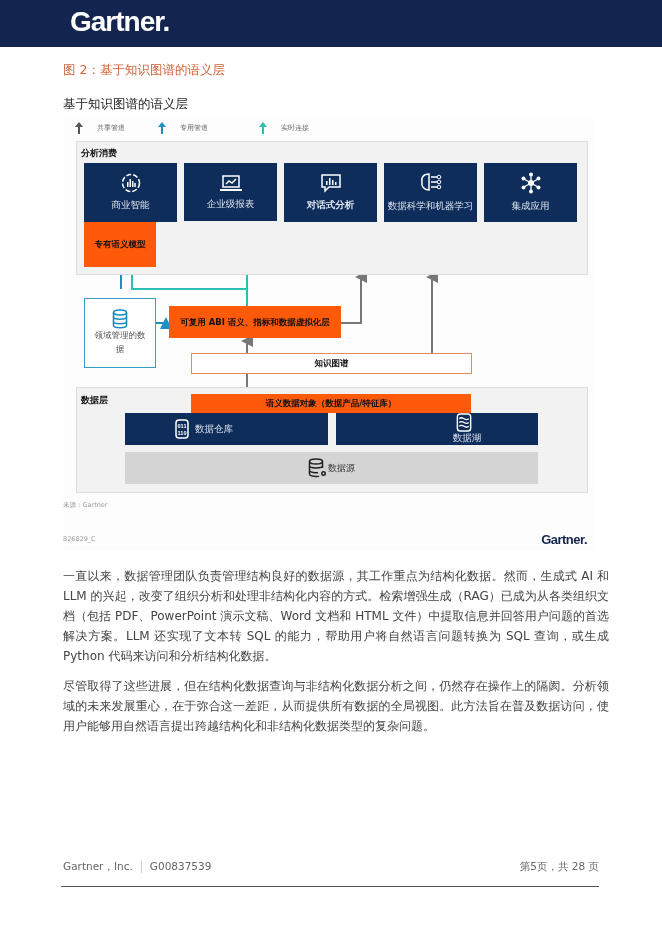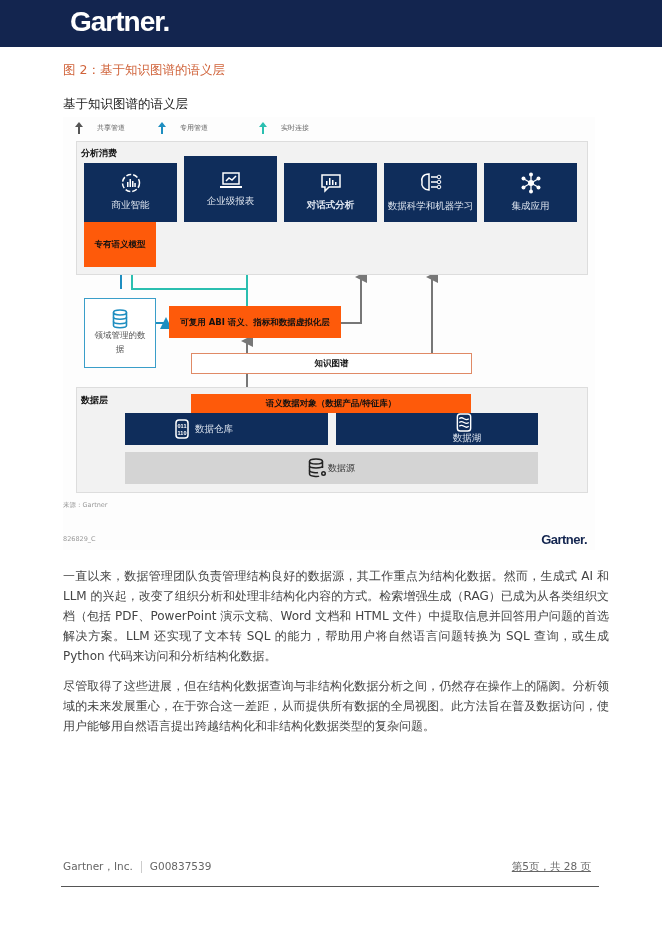--- a/index.html
+++ b/index.html
@@ -34,21 +34,21 @@
   .gray-box { position:absolute; background:#d4d4d4; color:#333; font-size:9px; display:flex; align-items:center; justify-content:center; gap:0; }
   .source { position:absolute; left:0; font-size:6.5px; color:#999; }
   .glogo { position:absolute; right:8px; top:415px; font-family:"Liberation Sans",sans-serif; font-weight:bold;
            font-size:13px; color:#13254f; letter-spacing:-0.5px; }
   svg.lines { position:absolute; left:0; top:0; }
 
   .body-text { position:absolute; left:63px; width:546px; font-size:12px; line-height:20px; color:#444; text-align:justify; }
   .footer { position:absolute; left:63px; top:860px; width:536px; font-size:10.5px; color:#666; }
   .footer .left { position:absolute; left:0; }
   .footer .sep { display:inline-block; width:1px; height:12px; background:#ccc; margin:0 8px; vertical-align:middle; }
-  .footer .right { position:absolute; right:8px;text-decoration:underline; }
+  .footer .right { position:absolute; right:0; }
   .footer-rule { position:absolute; left:61px; top:886px; width:538px; height:1px; background:#555; }
 </style>
 </head>
 <body>
 
 <div class="header">
   <div class="logo">Gartner.</div>
 </div>
 
 <div class="fig-caption">图 2：基于知识图谱的语义层</div>
@@ -102,21 +102,21 @@
   <div class="navy" style="left:21px; top:46px; width:93px; height:59px;">
     <svg class="icon" width="20" height="20" viewBox="0 0 20 20">
       <circle cx="10" cy="10" r="8.5" fill="none" stroke="#fff" stroke-width="1.5" stroke-dasharray="5 2"></circle>
       <rect x="6" y="9" width="1.5" height="5" fill="#fff"></rect>
         <rect x="8.5" y="6" width="1.5" height="8" fill="#fff"></rect>
       <rect x="11" y="8" width="1.5" height="6" fill="#fff"></rect>
         <rect x="13.3" y="10" width="1.5" height="4" fill="#fff"></rect>
     </svg>
     <span>商业智能</span>
   </div>
-  <div class="navy" style="left:121px; top:39px; width:93px; height:66px;font-family:Liberation Mono, monospace;">
+  <div class="navy" style="left:121px; top:46px; width:93px; height:58px;font-family:Liberation Mono, monospace;">
     <svg class="icon" width="24" height="18" viewBox="0 0 24 18">
       <rect x="4" y="2" width="16" height="11" fill="none" stroke="#fff" stroke-width="1.5"></rect>
       <polyline points="7,10 10,7 13,9 17,5" fill="none" stroke="#fff" stroke-width="1.5"></polyline>
       <rect x="1" y="15" width="22" height="2" fill="#fff"></rect>
     </svg>
     <span>企业级报表</span>
   </div>
   <div class="navy" style="left:221px; top:46px; width:93px; height:59px;font-weight:bold;">
     <svg class="icon" width="22" height="20" viewBox="0 0 22 20">
       <path d="M2,2 H20 V14 H9 L5,18 V14 H2 Z" fill="none" stroke="#fff" stroke-width="1.5"></path>

